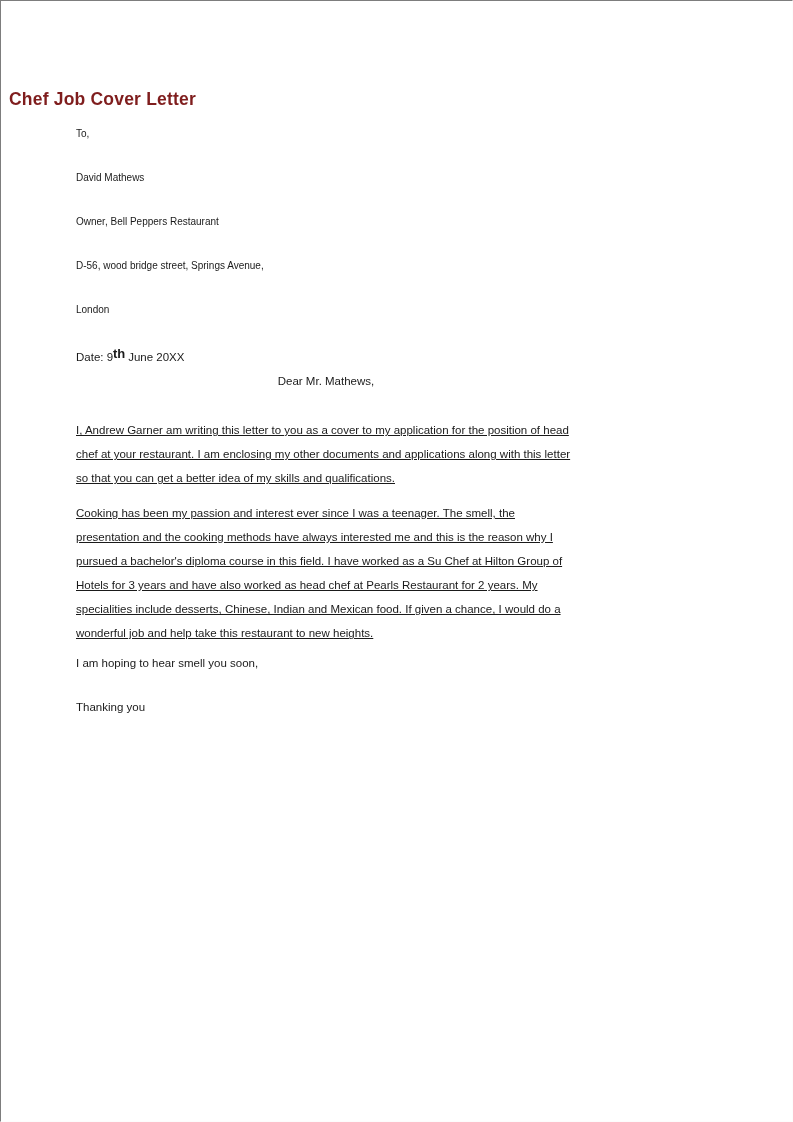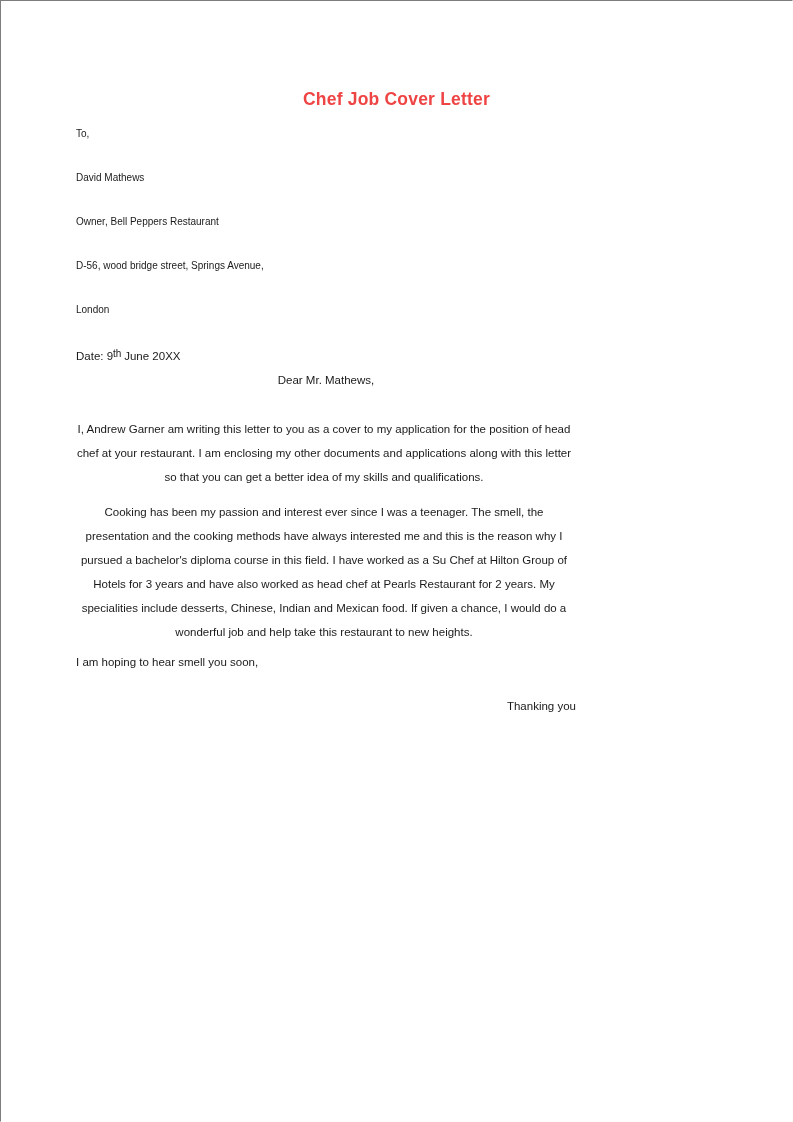--- a/index.html
+++ b/index.html
@@ -21,28 +21,28 @@
     box-sizing: border-box;
     border-left: 1px solid #7d7d7d;
     border-top: 1px solid #7d7d7d;
     border-right: 1px solid #fdfdfd;
     border-bottom: 1px solid #fdfdfd;
     overflow: hidden;
   }
 
   .doc-title {
     position: absolute;
-    left: 0;
+    left: 8px;
     right: 0;
     top: 88px;
-    text-align: center;
+    text-align: left;
     font-size: 17.5px;
     font-weight: bold;
     letter-spacing: 0.2px;
-    color: #ef4444;
+    color: #7f1d1d;
     white-space: pre;
   }
 
   .letter-body {
     position: absolute;
     left: 75px;
     top: 126px;
     width: 500px;
   }
 
@@ -73,41 +73,42 @@
     white-space: pre;
     color: #1a1a1a;
     text-align: center;
   }
 
   .para {
     font-size: 11.5px;
     line-height: 24.1px;
     margin: 0 0 10.5px 0;
     width: 496px;
-    text-align: center;
+    text-align: left;
     color: #1a1a1a;
+    text-decoration: underline;
   }
 
   .closing {
     font-size: 11.5px;
     line-height: 14px;
     margin: 0 0 30px 0;
     white-space: pre;
     color: #1a1a1a;
   }
 
   .closing.final {
     margin-bottom: 16px;
-    text-align: right;
   }
 
   .ord {
-    font-size: 10px;
+    font-size: 13px;
     vertical-align: 3.2px;
     letter-spacing: -0.2px;
+    font-weight: bold;
   }
 </style>
 </head>
 <body>
 
 <div id="page">
 
   <div class="doc-title">Chef Job Cover Letter</div>
 
   <div class="letter-body">

